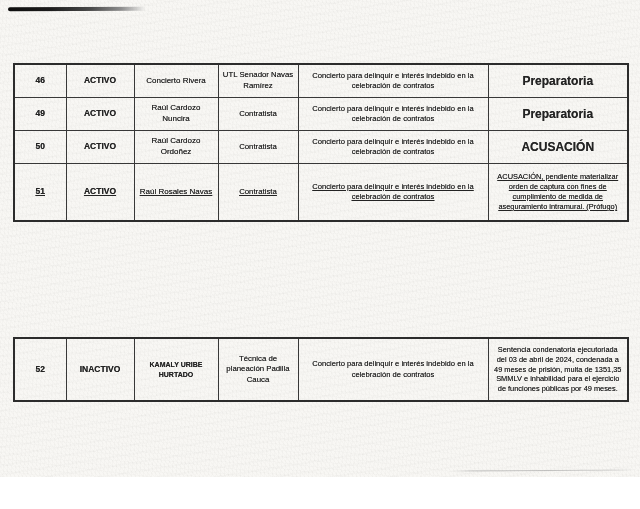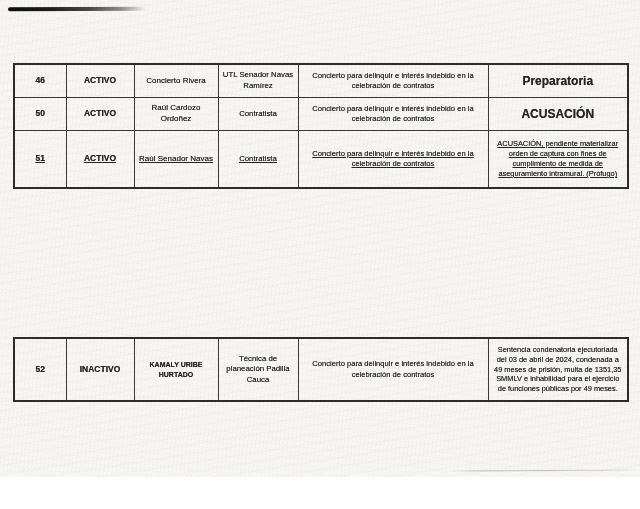--- a/index.html
+++ b/index.html
@@ -94,31 +94,39 @@
     <tbody>
       <tr class="r-std">
         <td class="c-num">46</td>
         <td class="c-status">ACTIVO</td>
         <td class="c-name">Concierto Rivera</td>
         <td class="c-role">UTL Senador Navas Ramírez</td>
         <td class="c-charge">Concierto para delinquir e interés indebido en la celebración de contratos</td>
         <td class="c-stage-bold">Preparatoria</td>
       </tr>
       <tr class="r-std">
+        <td class="c-num">49</td>
+        <td class="c-status">ACTIVO</td>
+        <td class="c-name">Raúl Cardozo Nuncira</td>
+        <td class="c-role">Contratista</td>
+        <td class="c-charge">Concierto para delinquir e interés indebido en la celebración de contratos</td>
+        <td class="c-stage-bold">Preparatoria</td>
+      </tr>
+      <tr class="r-std">
         <td class="c-num">50</td>
         <td class="c-status">ACTIVO</td>
         <td class="c-name">Raúl Cardozo Ordoñez</td>
         <td class="c-role">Contratista</td>
         <td class="c-charge">Concierto para delinquir e interés indebido en la celebración de contratos</td>
         <td class="c-stage-bold">ACUSACIÓN</td>
       </tr>
       <tr class="r-tall">
         <td class="c-num">51</td>
         <td class="c-status">ACTIVO</td>
-        <td class="c-name">Raúl Senador Navas</td>
+        <td class="c-name">Raúl Rosales Navas</td>
         <td class="c-role">Contratista</td>
         <td class="c-charge">Concierto para delinquir e interés indebido en la celebración de contratos</td>
         <td class="c-stage-long">ACUSACIÓN, pendiente materializar orden de captura con fines de cumplimiento de medida de aseguramiento intramural. (Prófugo)</td>
       </tr>
     </tbody>
   </table>
 
   <table class="doc-table t2">
     <colgroup>
       <col style="width:52px">

